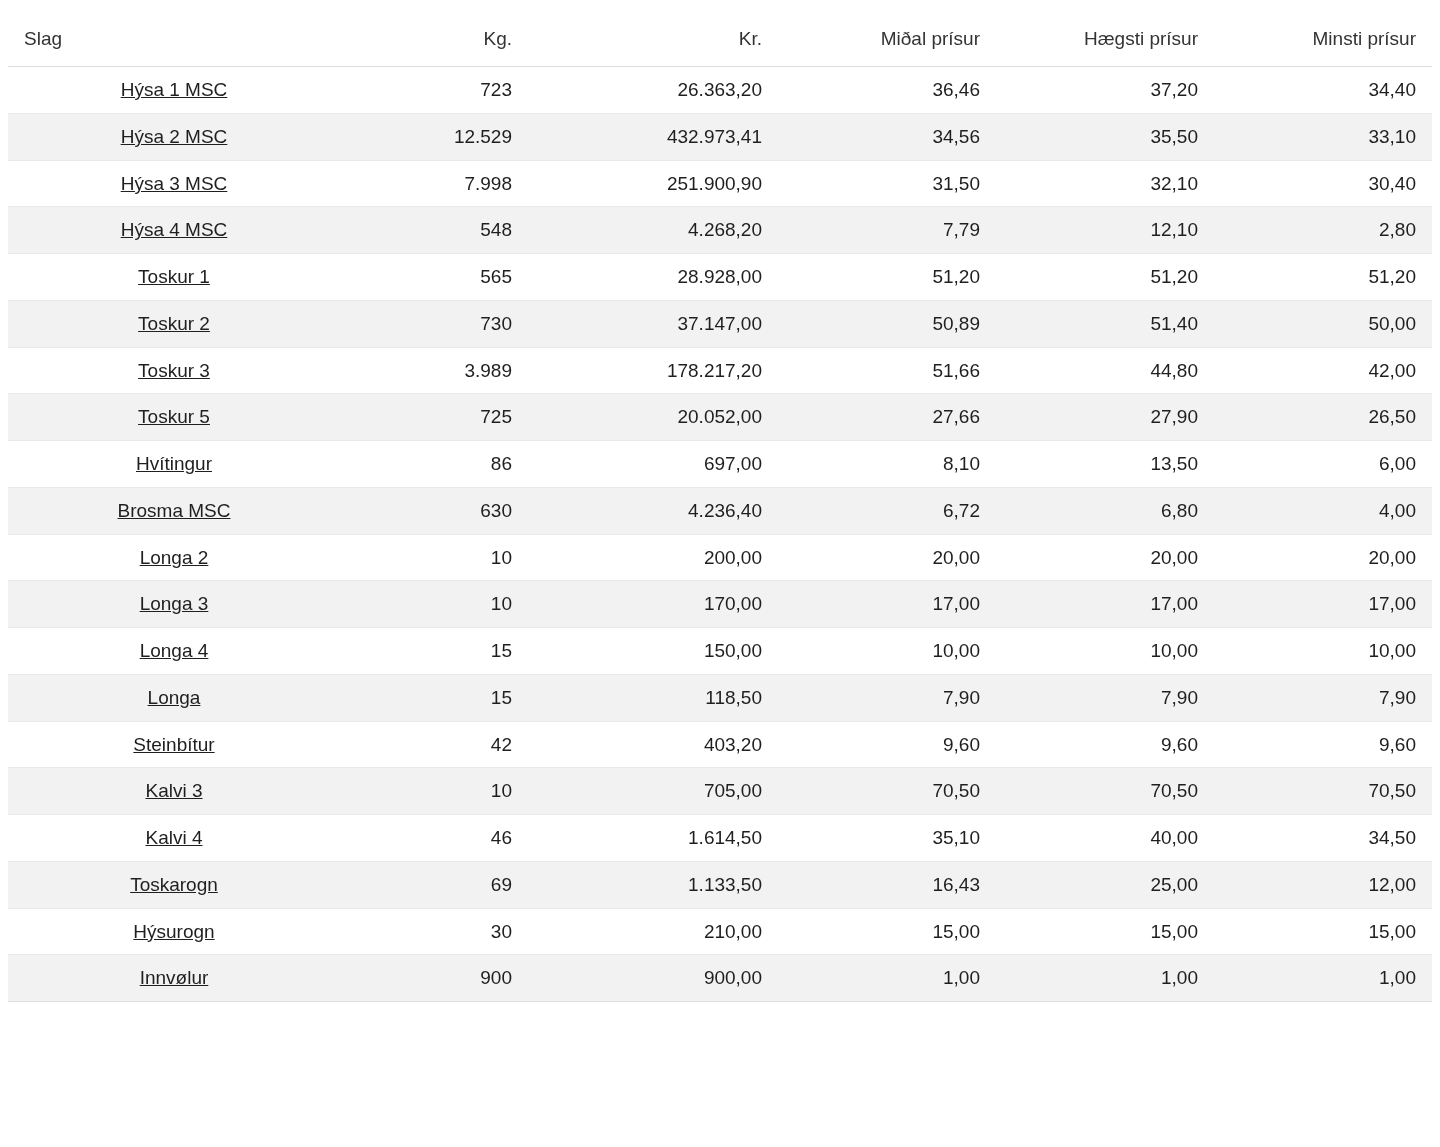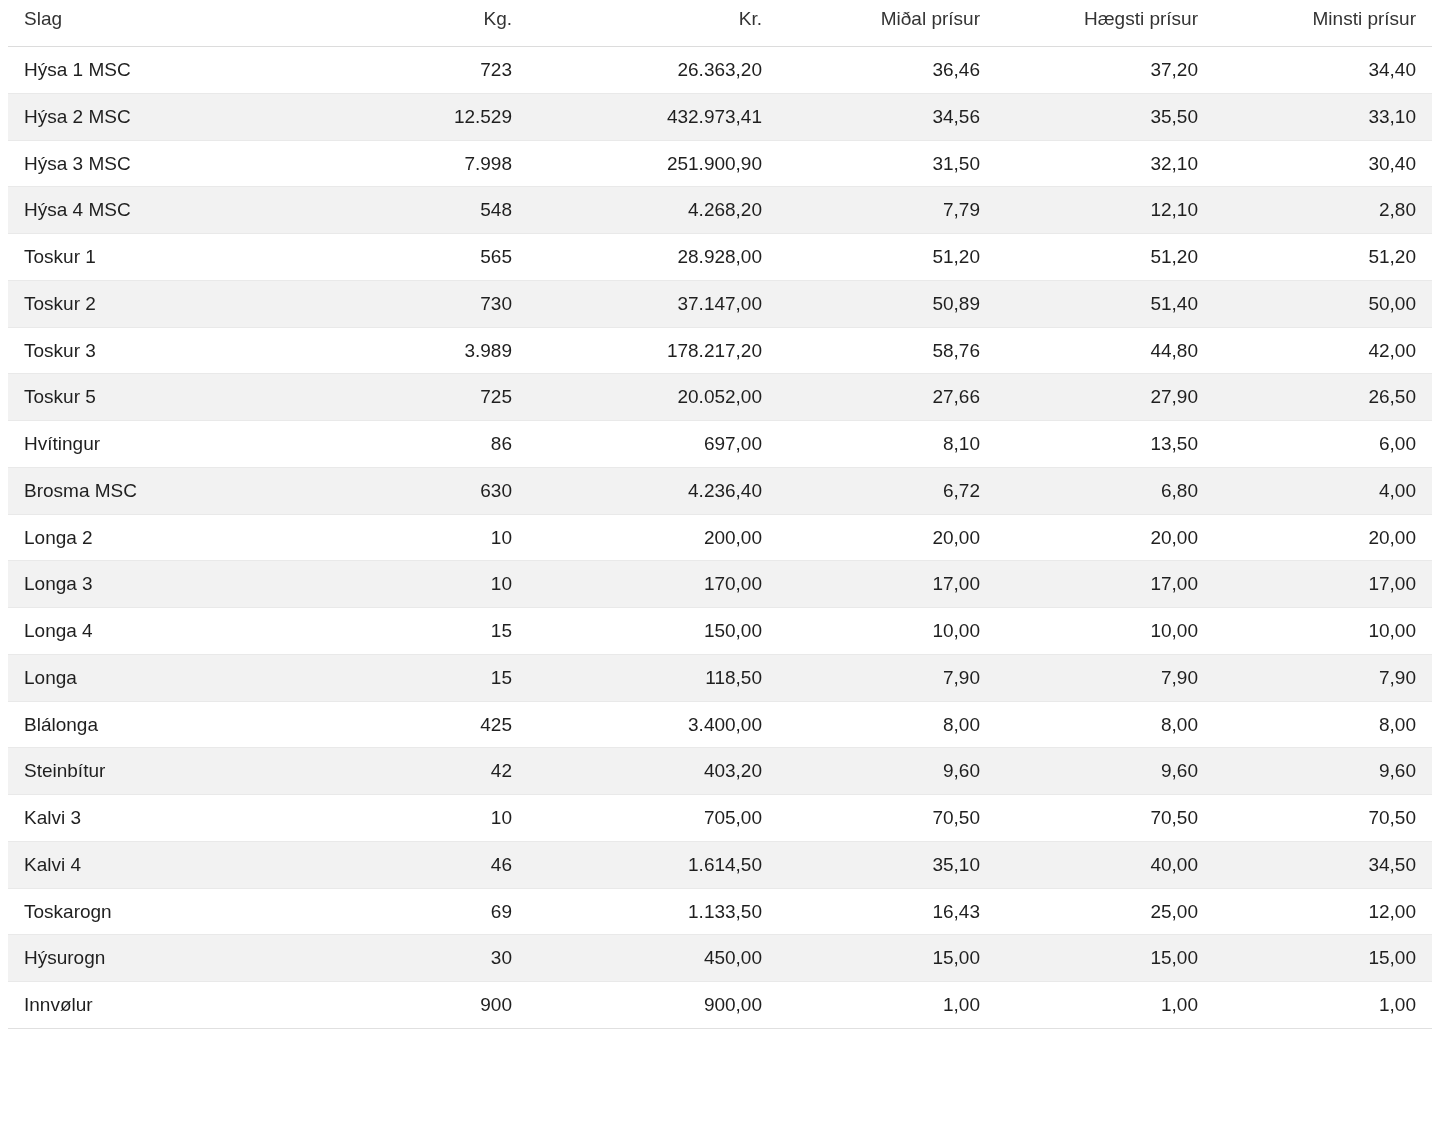--- a/index.html
+++ b/index.html
@@ -29,38 +29,38 @@
   table.fish-table col.c-kg     { width: 190px; }
   table.fish-table col.c-kr     { width: 250px; }
   table.fish-table col.c-mid    { width: 218px; }
   table.fish-table col.c-haegst { width: 218px; }
   table.fish-table col.c-minst  { width: 218px; }
 
   thead th {
     font-weight: 400;
     color: #333333;
     font-size: 19px;
-    padding: 8px 14px 16px 14px;
+    padding: 28px 14px 16px 14px;
     border-bottom: 1px solid #dcdcdc;
     background: #ffffff;
     vertical-align: middle;
     margin-top: 22px;
   }
   thead th.left  { text-align: left; padding-left: 16px; }
   thead th.right { text-align: right; padding-right: 16px; }
 
   tbody td {
     padding: 11px 14px;
     border-bottom: 1px solid #e9e9e9;
     color: #1f1f1f;
     font-size: 19px;
     line-height: 1.25;
     vertical-align: middle;
   }
-  tbody td.left  { text-align: left; padding-left: 16px; }
+  tbody td.left  { text-align: center; padding-left: 16px; text-decoration: underline; }
   tbody td.right { text-align: right; padding-right: 16px; }
 
   tbody tr:nth-child(even) td {
     background: #f2f2f2;
   }
   tbody tr:nth-child(odd) td {
     background: #ffffff;
   }
   tbody tr:last-child td {
     border-bottom: 1px solid #e0e0e0;
@@ -135,21 +135,21 @@
           <td class="right">730</td>
           <td class="right">37.147,00</td>
           <td class="right">50,89</td>
           <td class="right">51,40</td>
           <td class="right">50,00</td>
         </tr>
         <tr>
           <td class="left">Toskur 3</td>
           <td class="right">3.989</td>
           <td class="right">178.217,20</td>
-          <td class="right">58,76</td>
+          <td class="right">51,66</td>
           <td class="right">44,80</td>
           <td class="right">42,00</td>
         </tr>
         <tr>
           <td class="left">Toskur 5</td>
           <td class="right">725</td>
           <td class="right">20.052,00</td>
           <td class="right">27,66</td>
           <td class="right">27,90</td>
           <td class="right">26,50</td>
@@ -196,28 +196,20 @@
         </tr>
         <tr>
           <td class="left">Longa</td>
           <td class="right">15</td>
           <td class="right">118,50</td>
           <td class="right">7,90</td>
           <td class="right">7,90</td>
           <td class="right">7,90</td>
         </tr>
         <tr>
-          <td class="left">Blálonga</td>
-          <td class="right">425</td>
-          <td class="right">3.400,00</td>
-          <td class="right">8,00</td>
-          <td class="right">8,00</td>
-          <td class="right">8,00</td>
-        </tr>
-        <tr>
           <td class="left">Steinbítur</td>
           <td class="right">42</td>
           <td class="right">403,20</td>
           <td class="right">9,60</td>
           <td class="right">9,60</td>
           <td class="right">9,60</td>
         </tr>
         <tr>
           <td class="left">Kalvi 3</td>
           <td class="right">10</td>
@@ -238,21 +230,21 @@
           <td class="left">Toskarogn</td>
           <td class="right">69</td>
           <td class="right">1.133,50</td>
           <td class="right">16,43</td>
           <td class="right">25,00</td>
           <td class="right">12,00</td>
         </tr>
         <tr>
           <td class="left">Hýsurogn</td>
           <td class="right">30</td>
-          <td class="right">450,00</td>
+          <td class="right">210,00</td>
           <td class="right">15,00</td>
           <td class="right">15,00</td>
           <td class="right">15,00</td>
         </tr>
         <tr>
           <td class="left">Innvølur</td>
           <td class="right">900</td>
           <td class="right">900,00</td>
           <td class="right">1,00</td>
           <td class="right">1,00</td>

